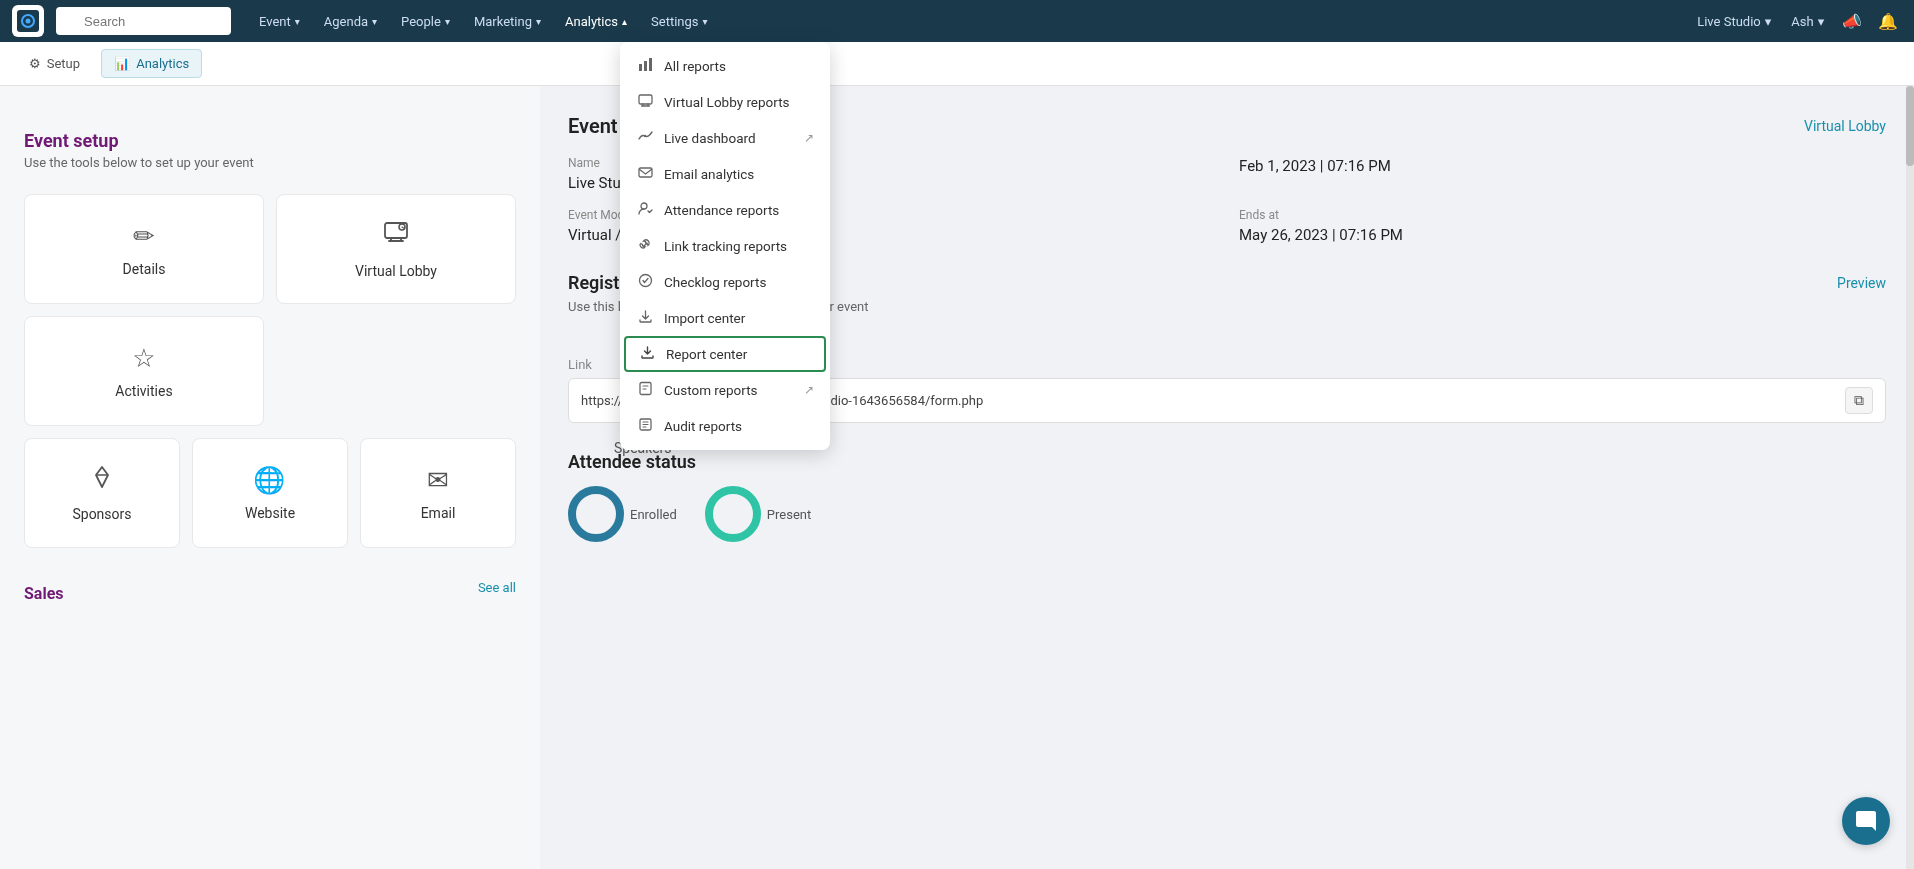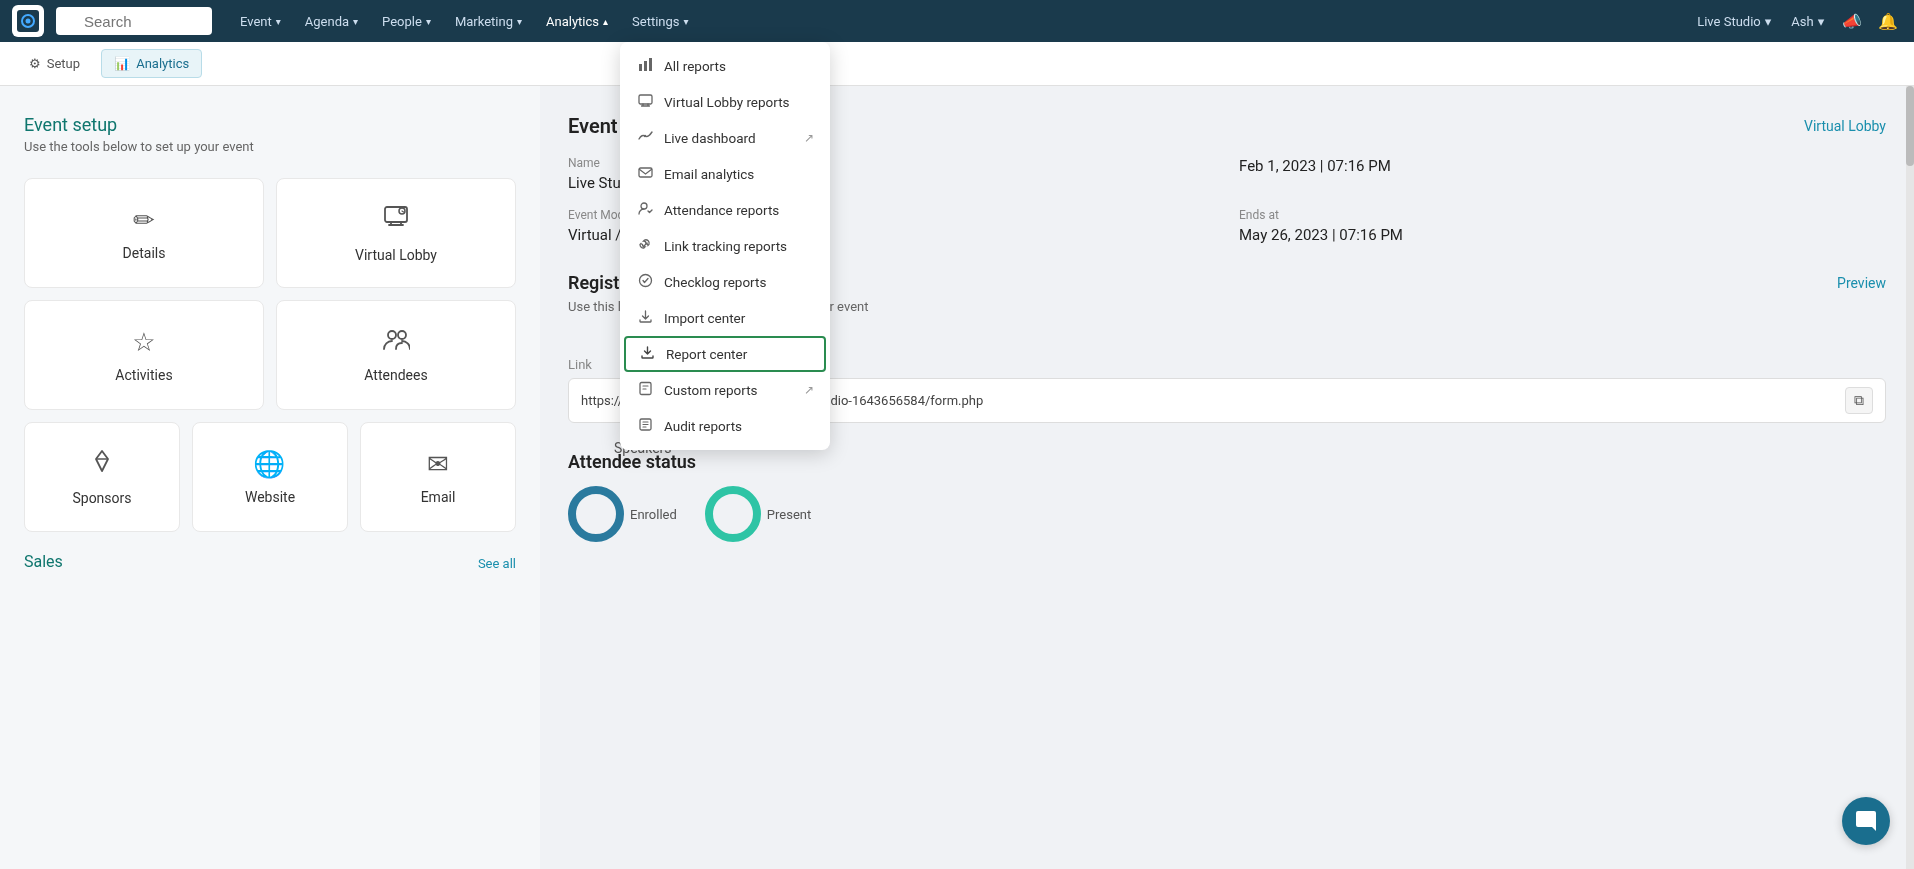--- a/index.html
+++ b/index.html
@@ -21,22 +21,22 @@
       border-radius: 6px;
       display: flex; align-items: center; justify-content: center;
       margin-right: 12px;
       flex-shrink: 0;
     }
     .nav-search {
       background: #fff;
       border: none;
       border-radius: 4px;
       padding: 4px 10px 4px 28px;
-      font-size: 15px;
-      width: 156px;
+      font-size: 13px;
+      width: 175px;
       height: 28px;
       position: relative;
     }
     .nav-search-wrap {
       position: relative;
       margin-right: 18px;
     }
     .nav-search-icon {
       position: absolute;
       left: 8px; top: 50%;
@@ -117,23 +117,24 @@
     
     .left-panel {
       width: 540px;
       flex-shrink: 0;
       padding: 28px 24px;
       overflow-y: auto;
       background: #f5f7f9;
     }
     .section-title {
       font-size: 18px;
-      font-weight: 400;
-      color: #0f766e;
+      font-weight: 700;
+      color: #701a75;
       margin-bottom: 4px;
+      margin-top: 16px;
     }
     .section-subtitle {
       font-size: 13px;
       color: #666;
       margin-bottom: 24px;
     }
     .grid-2 {
       display: grid;
       grid-template-columns: 1fr 1fr;
       gap: 12px;
@@ -429,32 +430,20 @@
         </span>
         <span class="card-label">Virtual Lobby</span>
       </div>
     </div>
 
     <div class="grid-2">
       <div class="card">
         <span class="card-icon">☆</span>
         <span class="card-label">Activities</span>
       </div>
-      <div class="card">
-        <span class="card-icon">
-          <svg width="28" height="24" viewBox="0 0 28 24" fill="none">
-            <circle cx="10" cy="8" r="4" stroke="#555" stroke-width="1.8" fill="none"></circle>
-            <path d="M2 22c0-4.418 3.582-8 8-8" stroke="#555" stroke-width="1.8" stroke-linecap="round"></path>
-            <circle cx="20" cy="8" r="4" stroke="#555" stroke-width="1.8" fill="none"></circle>
-            <path d="M20 14c4.418 0 8 3.582 8 8" stroke="#555" stroke-width="1.8" stroke-linecap="round"></path>
-            <path d="M14 22c0-4 1.5-6 6-6" stroke="#555" stroke-width="1.8" stroke-linecap="round"></path>
-          </svg>
-        </span>
-        <span class="card-label">Attendees</span>
-      </div>
     </div>
 
     <div class="grid-3">
       <div class="card">
         <span class="card-icon">
           <svg width="26" height="26" viewBox="0 0 26 26" fill="none">
             <path d="M13 3l6 8-6 12-6-12z" stroke="#555" stroke-width="1.8" stroke-linejoin="round" fill="none"></path>
             <path d="M7 11h12" stroke="#555" stroke-width="1.5"></path>
           </svg>
         </span>

